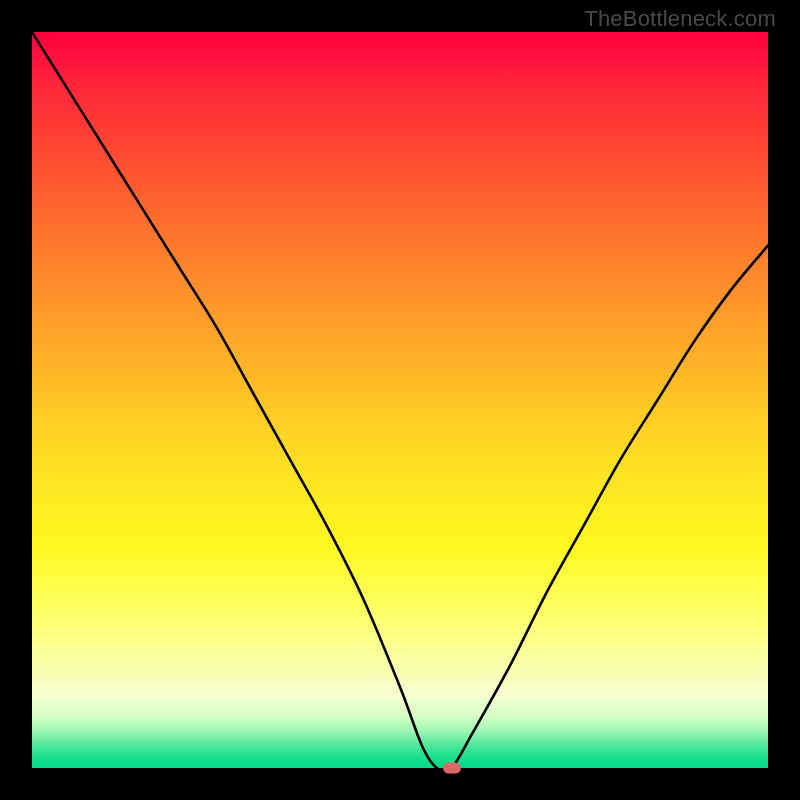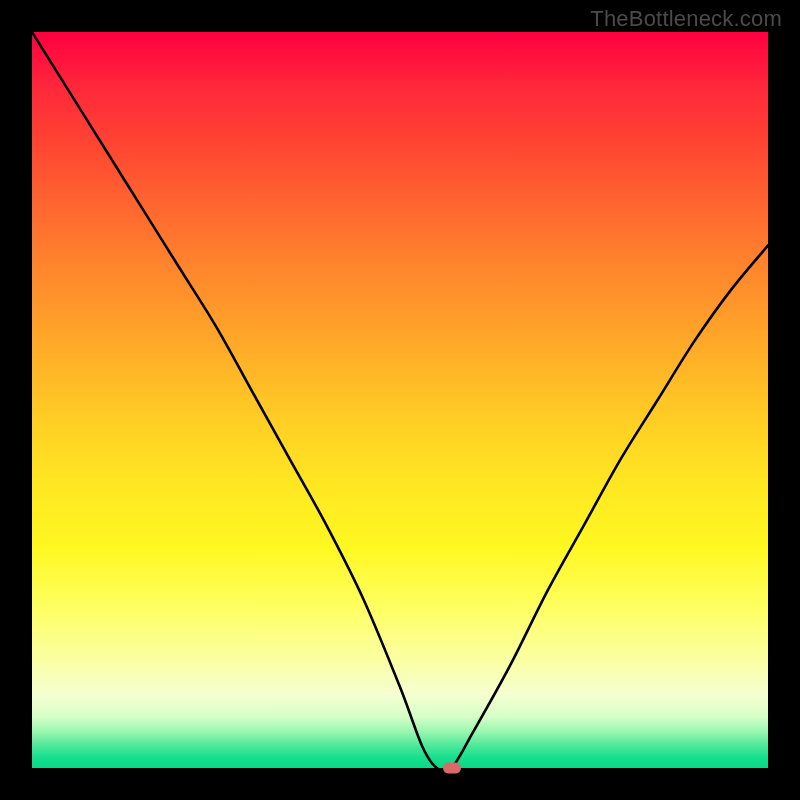--- a/index.html
+++ b/index.html
@@ -40,21 +40,21 @@
       #d6ffc8 93%,
       #9cf7b0 95%,
       #4de89a 97%,
       #18df8e 98.5%,
       #07d986 100%
     );
   }
   .watermark {
     position: absolute;
     top: 6px;
-    right: 18px;
+    right: 24px;
     color: #4a4a4a;
     font-size: 22px;
     font-weight: 500;
     letter-spacing: 0.2px;
   }
   .curve {
     position: absolute;
     left: 0;
     top: 0;
     width: 736px;

